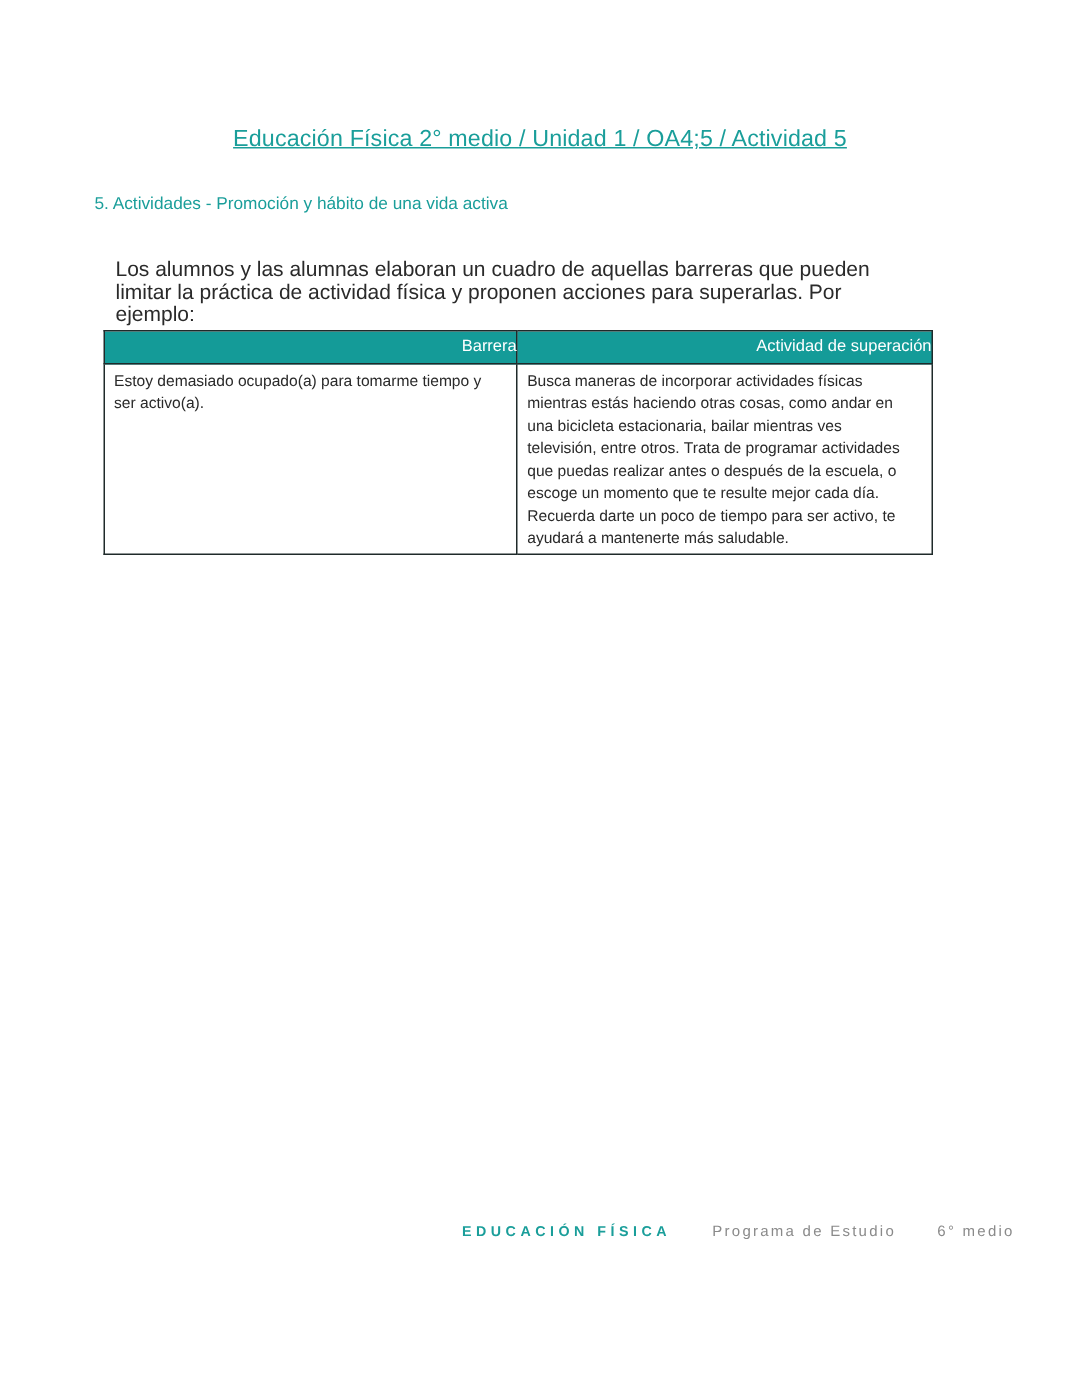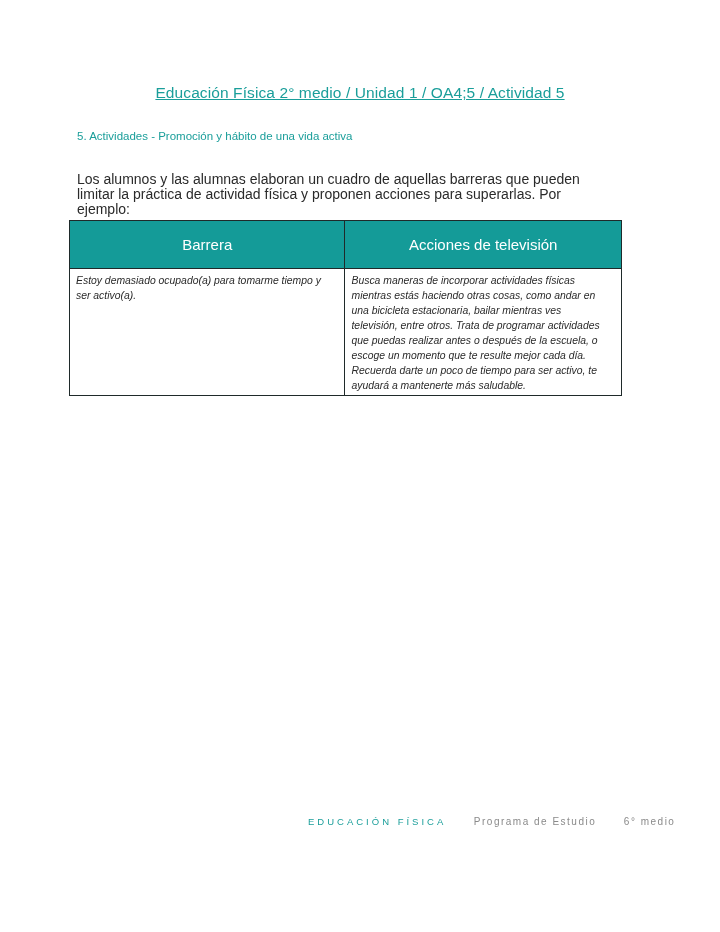--- a/index.html
+++ b/index.html
@@ -1,52 +1,52 @@
 <!DOCTYPE html>
 <html><head>
 <meta charset="utf-8">
 <style>
   html, body { margin:0; padding:0; background:#ffffff; }
   body { width:720px; height:932px; position:relative; overflow:hidden;
          font-family:"Liberation Sans", "DejaVu Sans", sans-serif; color:#222; }
   .title { position:absolute; left:0; width:720px; top:84px; text-align:center;
            font-size:15.5px; color:#1a9e9a; letter-spacing:0.1px;text-decoration:underline; }
-  .section-heading { position:absolute; left:77px; top:130px; font-size:11.5px; color:#1a9e9a; }
+  .section-heading { position:absolute; left:63px; top:130px; font-size:11.5px; color:#1a9e9a; }
   .intro { position:absolute; left:77px; top:172px; width:540px; font-size:14px;
            line-height:15px; color:#2a2a2a; }
   table.barriers { position:absolute; left:69px; top:220px; width:553px;
                    border-collapse:collapse; font-size:10.4px; line-height:15px; }
   table.barriers th { background:#149b98; color:#ffffff; font-weight:normal; height:21px;
-                      padding:13px; border:1.5px solid #1f2a2a; font-size:15px; }
+                      padding:0; border:1.5px solid #1f2a2a; font-size:11px;text-align:right; }
   table.barriers td { vertical-align:top; padding:4px 18px 2px 6px; border:1.5px solid #1f2a2a;
-                      color:#2a2a2a; height:114px;font-style:italic; }
+                      color:#2a2a2a; height:114px; }
   col.c1 { width:276px; } col.c2 { width:277px; }
   .footer { position:absolute; top:816px; left:308px; font-size:10px; white-space:nowrap; }
-  .footer .subject { color:#1a9e9a; letter-spacing:3px; font-weight:normal; font-size:9.5px; }
+  .footer .subject { color:#1a9e9a; letter-spacing:3px; font-weight:bold; font-size:9.5px; }
   .footer .sep { display:inline-block; width:22px; }
   .footer .program, .footer .level { color:#8a8a8a; letter-spacing:1.5px; }
 </style>
 </head>
 <body>
 
 <div class="title">Educación Física 2° medio / Unidad 1 / OA4;5 / Actividad 5</div>
 
 <div class="section-heading">5. Actividades - Promoción y hábito de una vida activa</div>
 
 <div class="intro">Los alumnos y las alumnas elaboran un cuadro de aquellas barreras que pueden limitar la práctica de actividad física y proponen acciones para superarlas. Por ejemplo:</div>
 
 <table class="barriers">
   <colgroup>
       <col class="c1">
       <col class="c2">
     </colgroup>
   <thead>
     <tr>
       <th>Barrera</th>
-      <th>Acciones de televisión</th>
+      <th>Actividad de superación</th>
     </tr>
   </thead>
   <tbody>
     <tr>
       <td>Estoy demasiado ocupado(a) para tomarme tiempo y ser activo(a).</td>
       <td>Busca maneras de incorporar actividades físicas mientras estás haciendo otras cosas, como andar en una bicicleta estacionaria, bailar mientras ves televisión, entre otros. Trata de programar actividades que puedas realizar antes o después de la escuela, o escoge un momento que te resulte mejor cada día. Recuerda darte un poco de tiempo para ser activo, te ayudará a mantenerte más saludable.</td>
     </tr>
   </tbody>
 </table>
 

